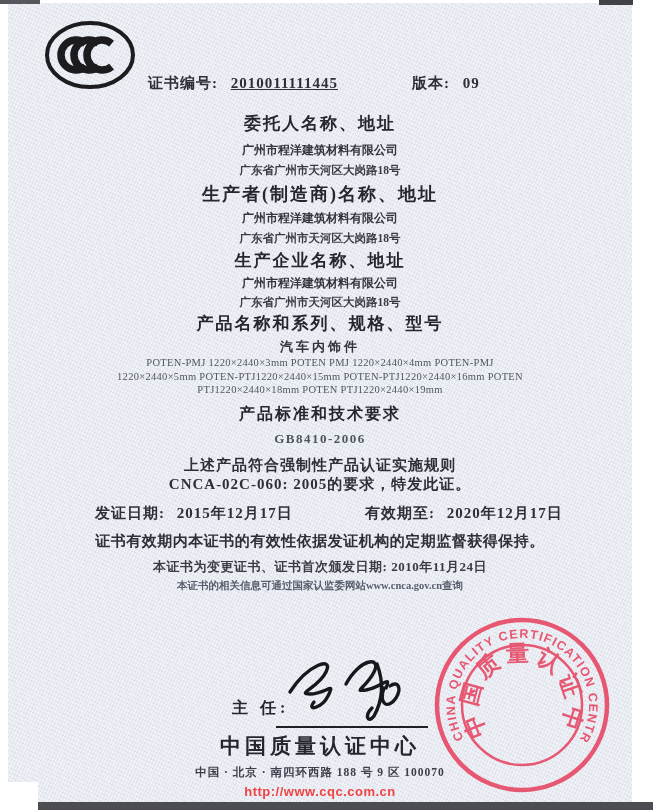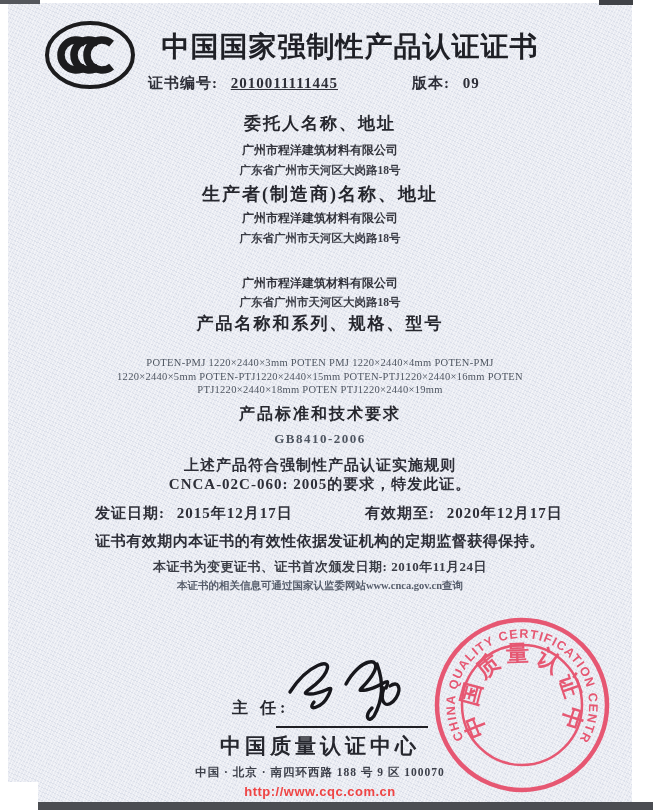--- a/index.html
+++ b/index.html
@@ -41,43 +41,44 @@
 
   <div class="abs" style="left:42px;top:18px;">
     <svg width="96" height="74" viewBox="0 0 96 74">
       <ellipse cx="48" cy="37" rx="43" ry="32" fill="none" stroke="#1c1c1e" stroke-width="4"></ellipse>
       <path d="M 43.6 25.5 A 15 15 0 1 0 43.6 48.5" fill="none" stroke="#1c1c1e" stroke-width="7.5"></path>
       <path d="M 56.6 25.5 A 15 15 0 1 0 56.6 48.5" fill="none" stroke="#1c1c1e" stroke-width="7.5"></path>
       <path d="M 69.6 25.5 A 15 15 0 1 0 69.6 48.5" fill="none" stroke="#1c1c1e" stroke-width="7.5"></path>
     </svg>
   </div>
 
-  <div class="abs bold" style="left:140px;top:28px;width:420px;text-align:center;font-size:28px;letter-spacing:1px;color:#1f2026;">中国国家强制性产品认证证书</div>
 
   <div class="abs bold" style="left:148px;top:74px;font-size:15px;letter-spacing:1px;">
     <span>证书编号:</span>
     <span style="margin-left:8px;text-decoration:underline;">2010011111445</span>
   </div>
   <div class="abs bold" style="left:412px;top:74px;font-size:15px;letter-spacing:1px;">
     <span>版本:</span>
     <span style="margin-left:8px;">09</span>
   </div>
 
   <div class="c heading" style="top:112px;font-size:17px;">委托人名称、地址</div>
   <div class="c small-line" style="top:142px;font-size:12px;">广州市程洋建筑材料有限公司</div>
   <div class="c addr-line" style="top:163px;font-size:11.5px;">广东省广州市天河区大岗路18号</div>
 
   <div class="c heading" style="top:182px;font-size:18px;">生产者(制造商)名称、地址</div>
   <div class="c small-line" style="top:210px;font-size:12px;">广州市程洋建筑材料有限公司</div>
   <div class="c addr-line" style="top:231px;font-size:11.5px;">广东省广州市天河区大岗路18号</div>
 
+  <div class="c heading" style="top:249px;font-size:17px;">生产企业名称、地址</div>
   <div class="c small-line" style="top:275px;font-size:12px;">广州市程洋建筑材料有限公司</div>
   <div class="c addr-line" style="top:295px;font-size:11.5px;">广东省广州市天河区大岗路18号</div>
 
   <div class="c heading" style="top:312px;font-size:17px;">产品名称和系列、规格、型号</div>
+  <div class="c bold" style="top:338px;font-size:13px;letter-spacing:3px;color:#33343c;">汽车内饰件</div>
   <div class="c models" style="top:356px;">
     <div>POTEN-PMJ 1220×2440×3mm POTEN PMJ 1220×2440×4mm POTEN-PMJ</div>
     <div>1220×2440×5mm POTEN-PTJ1220×2440×15mm POTEN-PTJ1220×2440×16mm POTEN</div>
     <div>PTJ1220×2440×18mm POTEN PTJ1220×2440×19mm</div>
   </div>
 
   <div class="c heading" style="top:404px;font-size:16px;">产品标准和技术要求</div>
   <div class="c gray bold" style="top:431px;font-size:13px;letter-spacing:1.5px;">GB8410-2006</div>
 
   <div class="c bold" style="top:456px;font-size:15px;letter-spacing:1px;">上述产品符合强制性产品认证实施规则</div>

